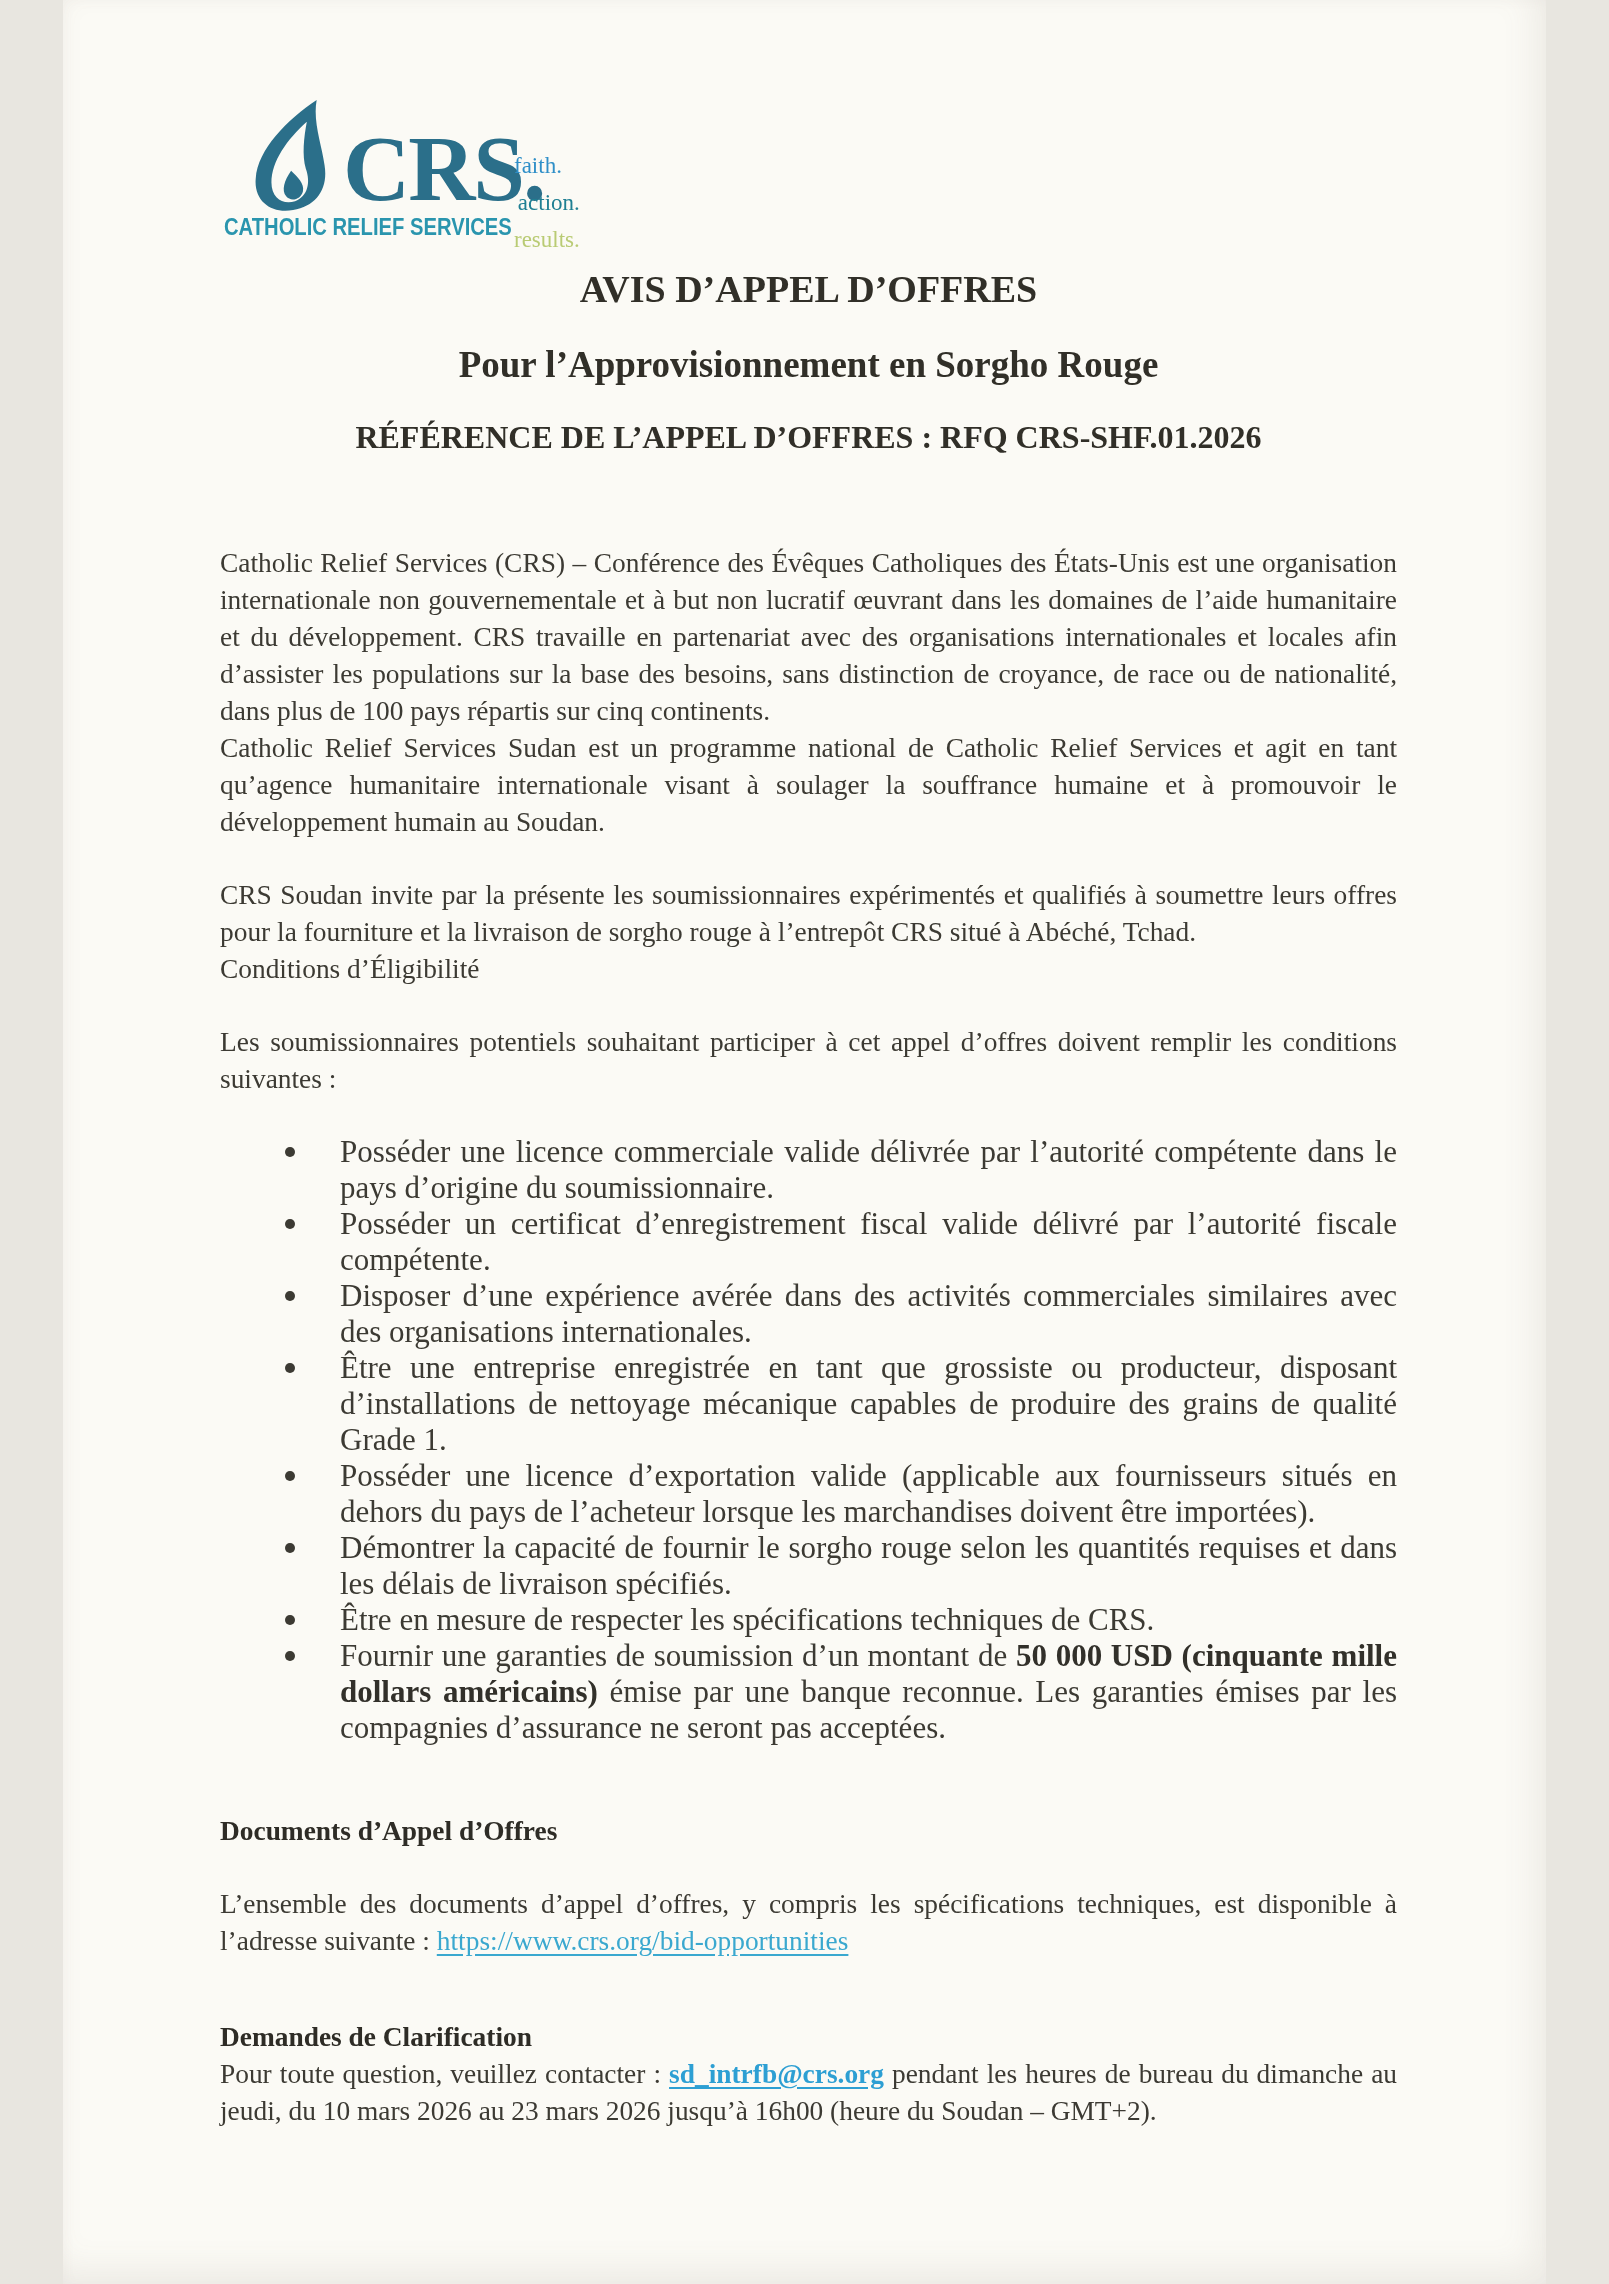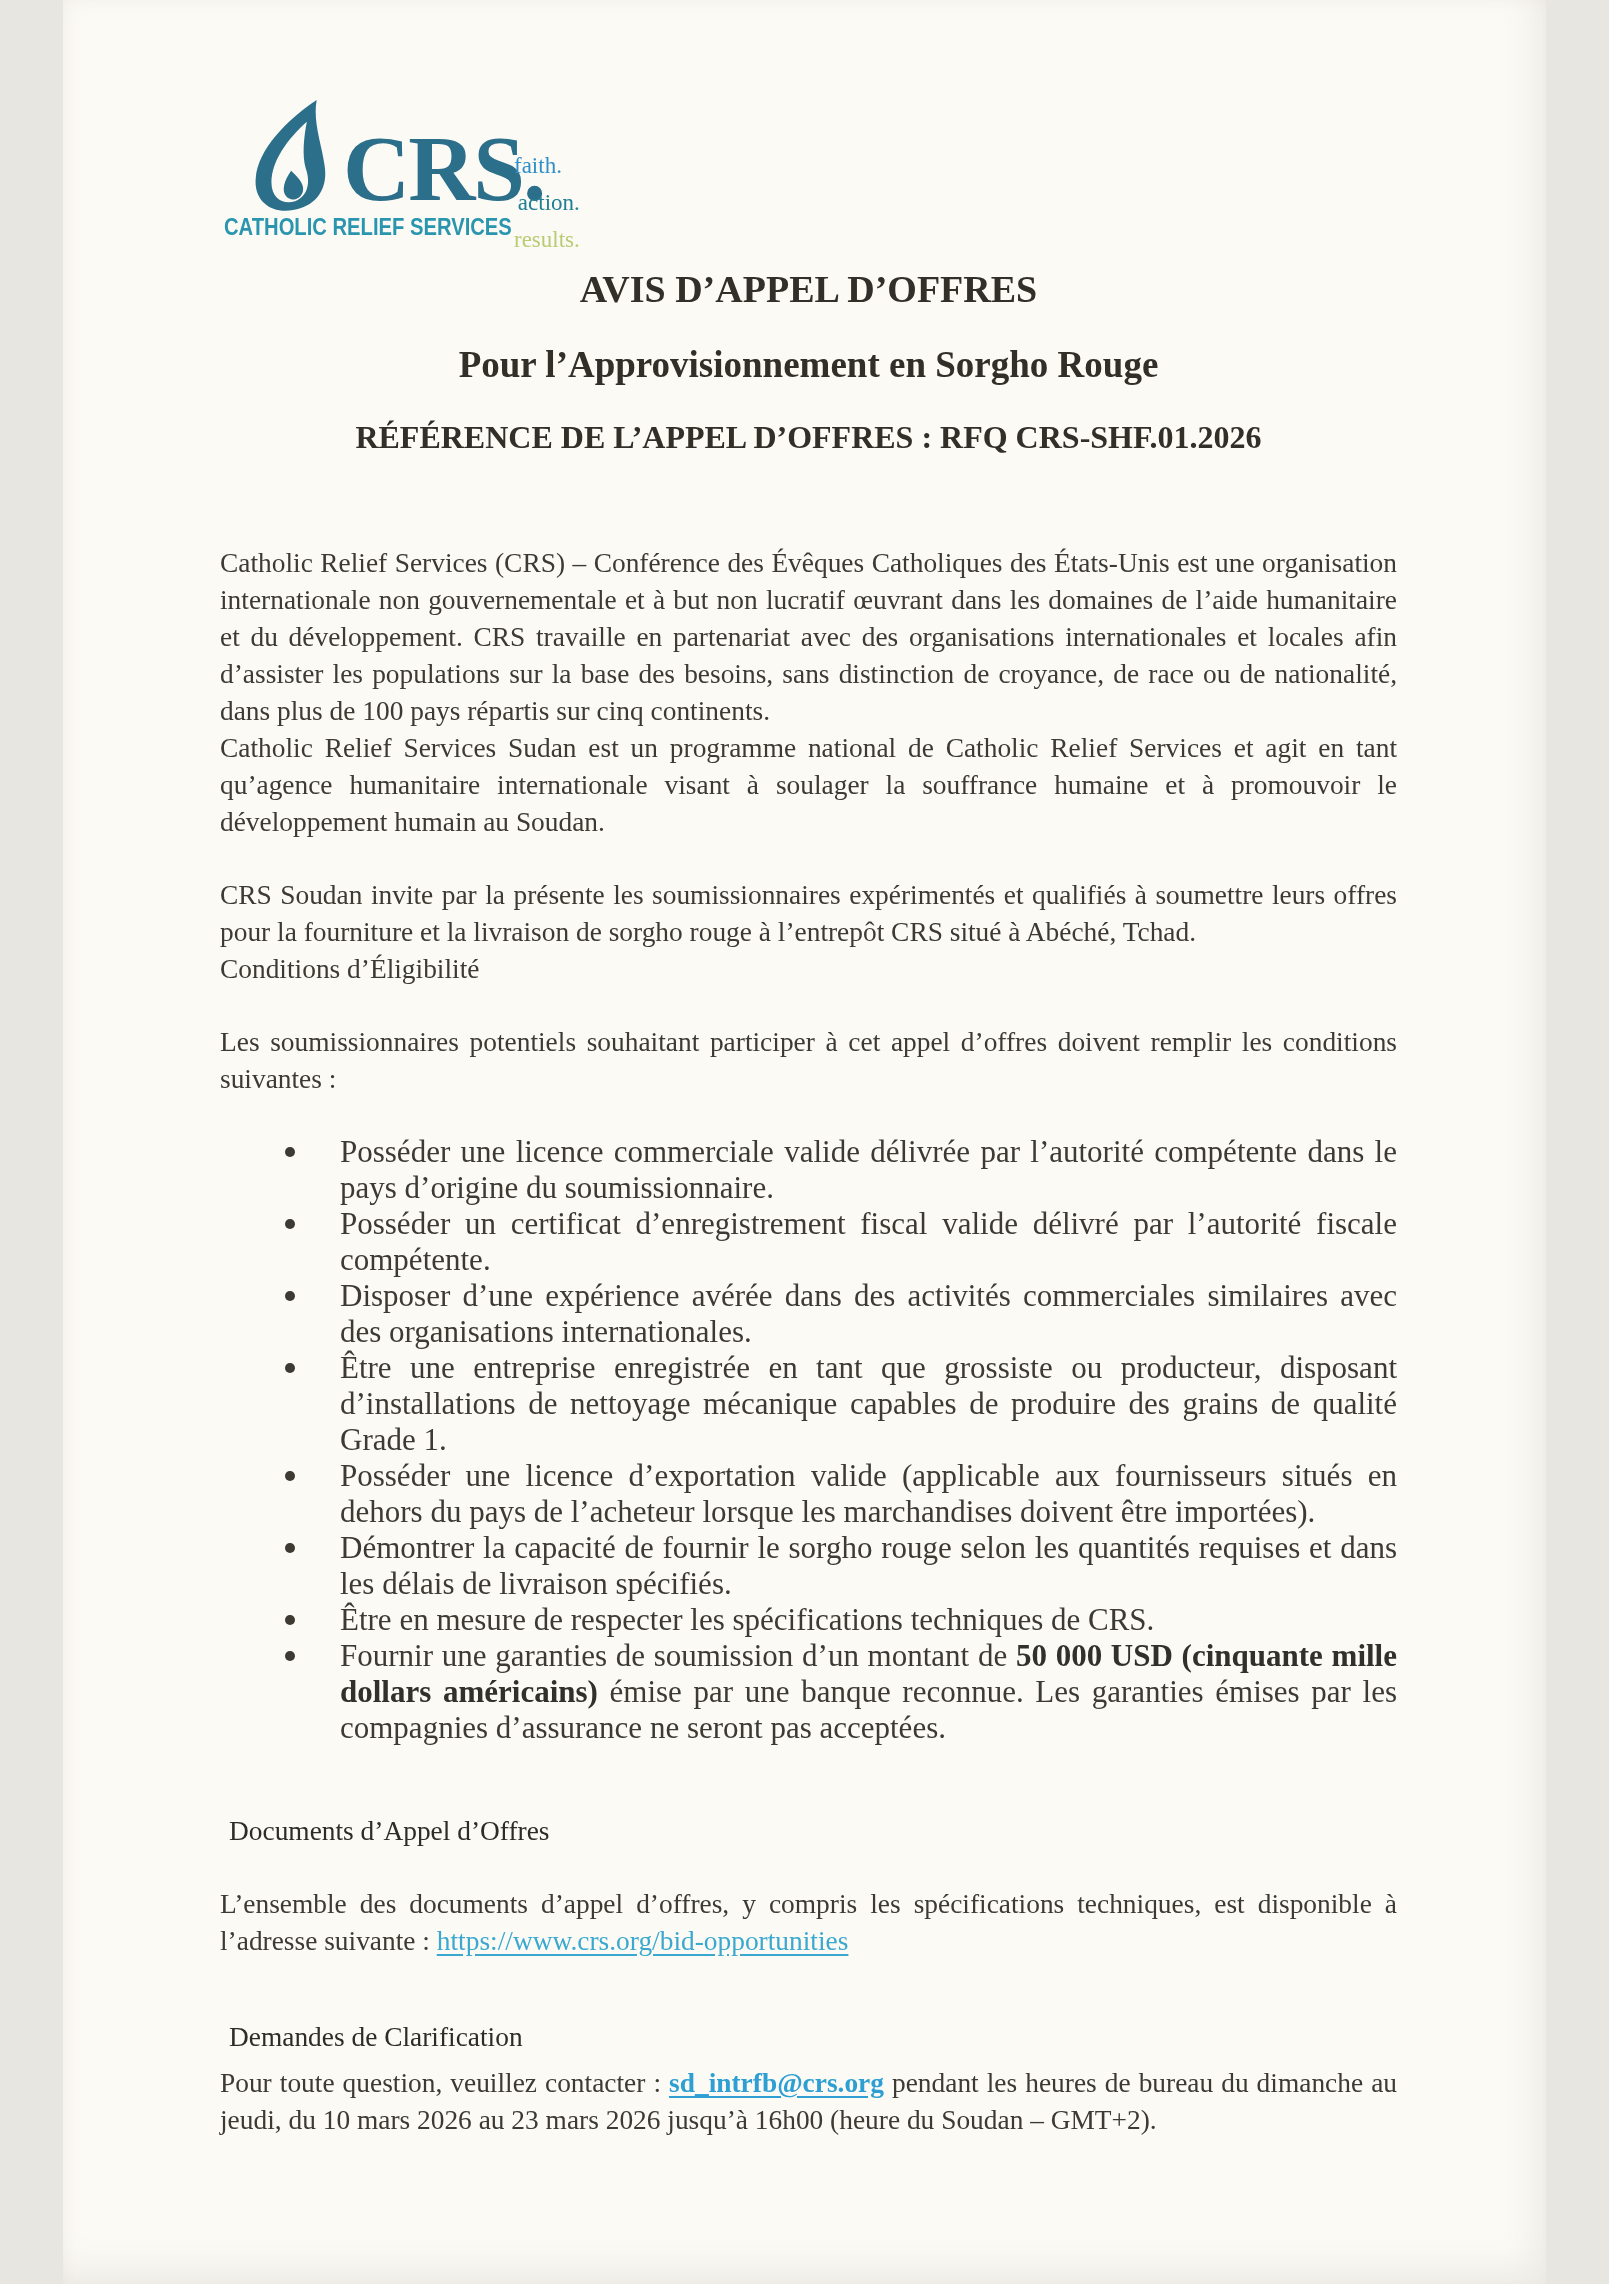--- a/index.html
+++ b/index.html
@@ -58,21 +58,21 @@
   .bullets li {
     position: relative; padding-left: 120px;
     font-size: 31px; line-height: 36px; text-align: justify;
   }
   .bullet-dot {
     position: absolute; left: 65px; top: 13.7px;
     width: 9.8px; height: 9.8px; border-radius: 50%; background: #3c3a33;
   }
   .bold-seg { font-weight: bold; color: #32302a; }
 
-  .section-heading { margin: 9px; font-size: 27.4px; line-height: 37px; font-weight: normal; color: #2e2c26; }
+  .section-heading { margin: 0; font-size: 27.4px; line-height: 37px; font-weight: bold; color: #2e2c26; }
   .h-docs { margin-top: 67px; }
   .p-docs { margin-top: 36px; }
   .h-clar { margin-top: 59px; }
   .p-clar { margin-top: 0; }
 
   a.url-link { color: #3aa8cf; text-decoration: underline; text-underline-offset: 3.9px; }
   a.email-link { color: #2d9fd3; font-weight: bold; text-decoration: underline; text-underline-offset: 3.9px; }
 </style>
 </head>
 <body>

